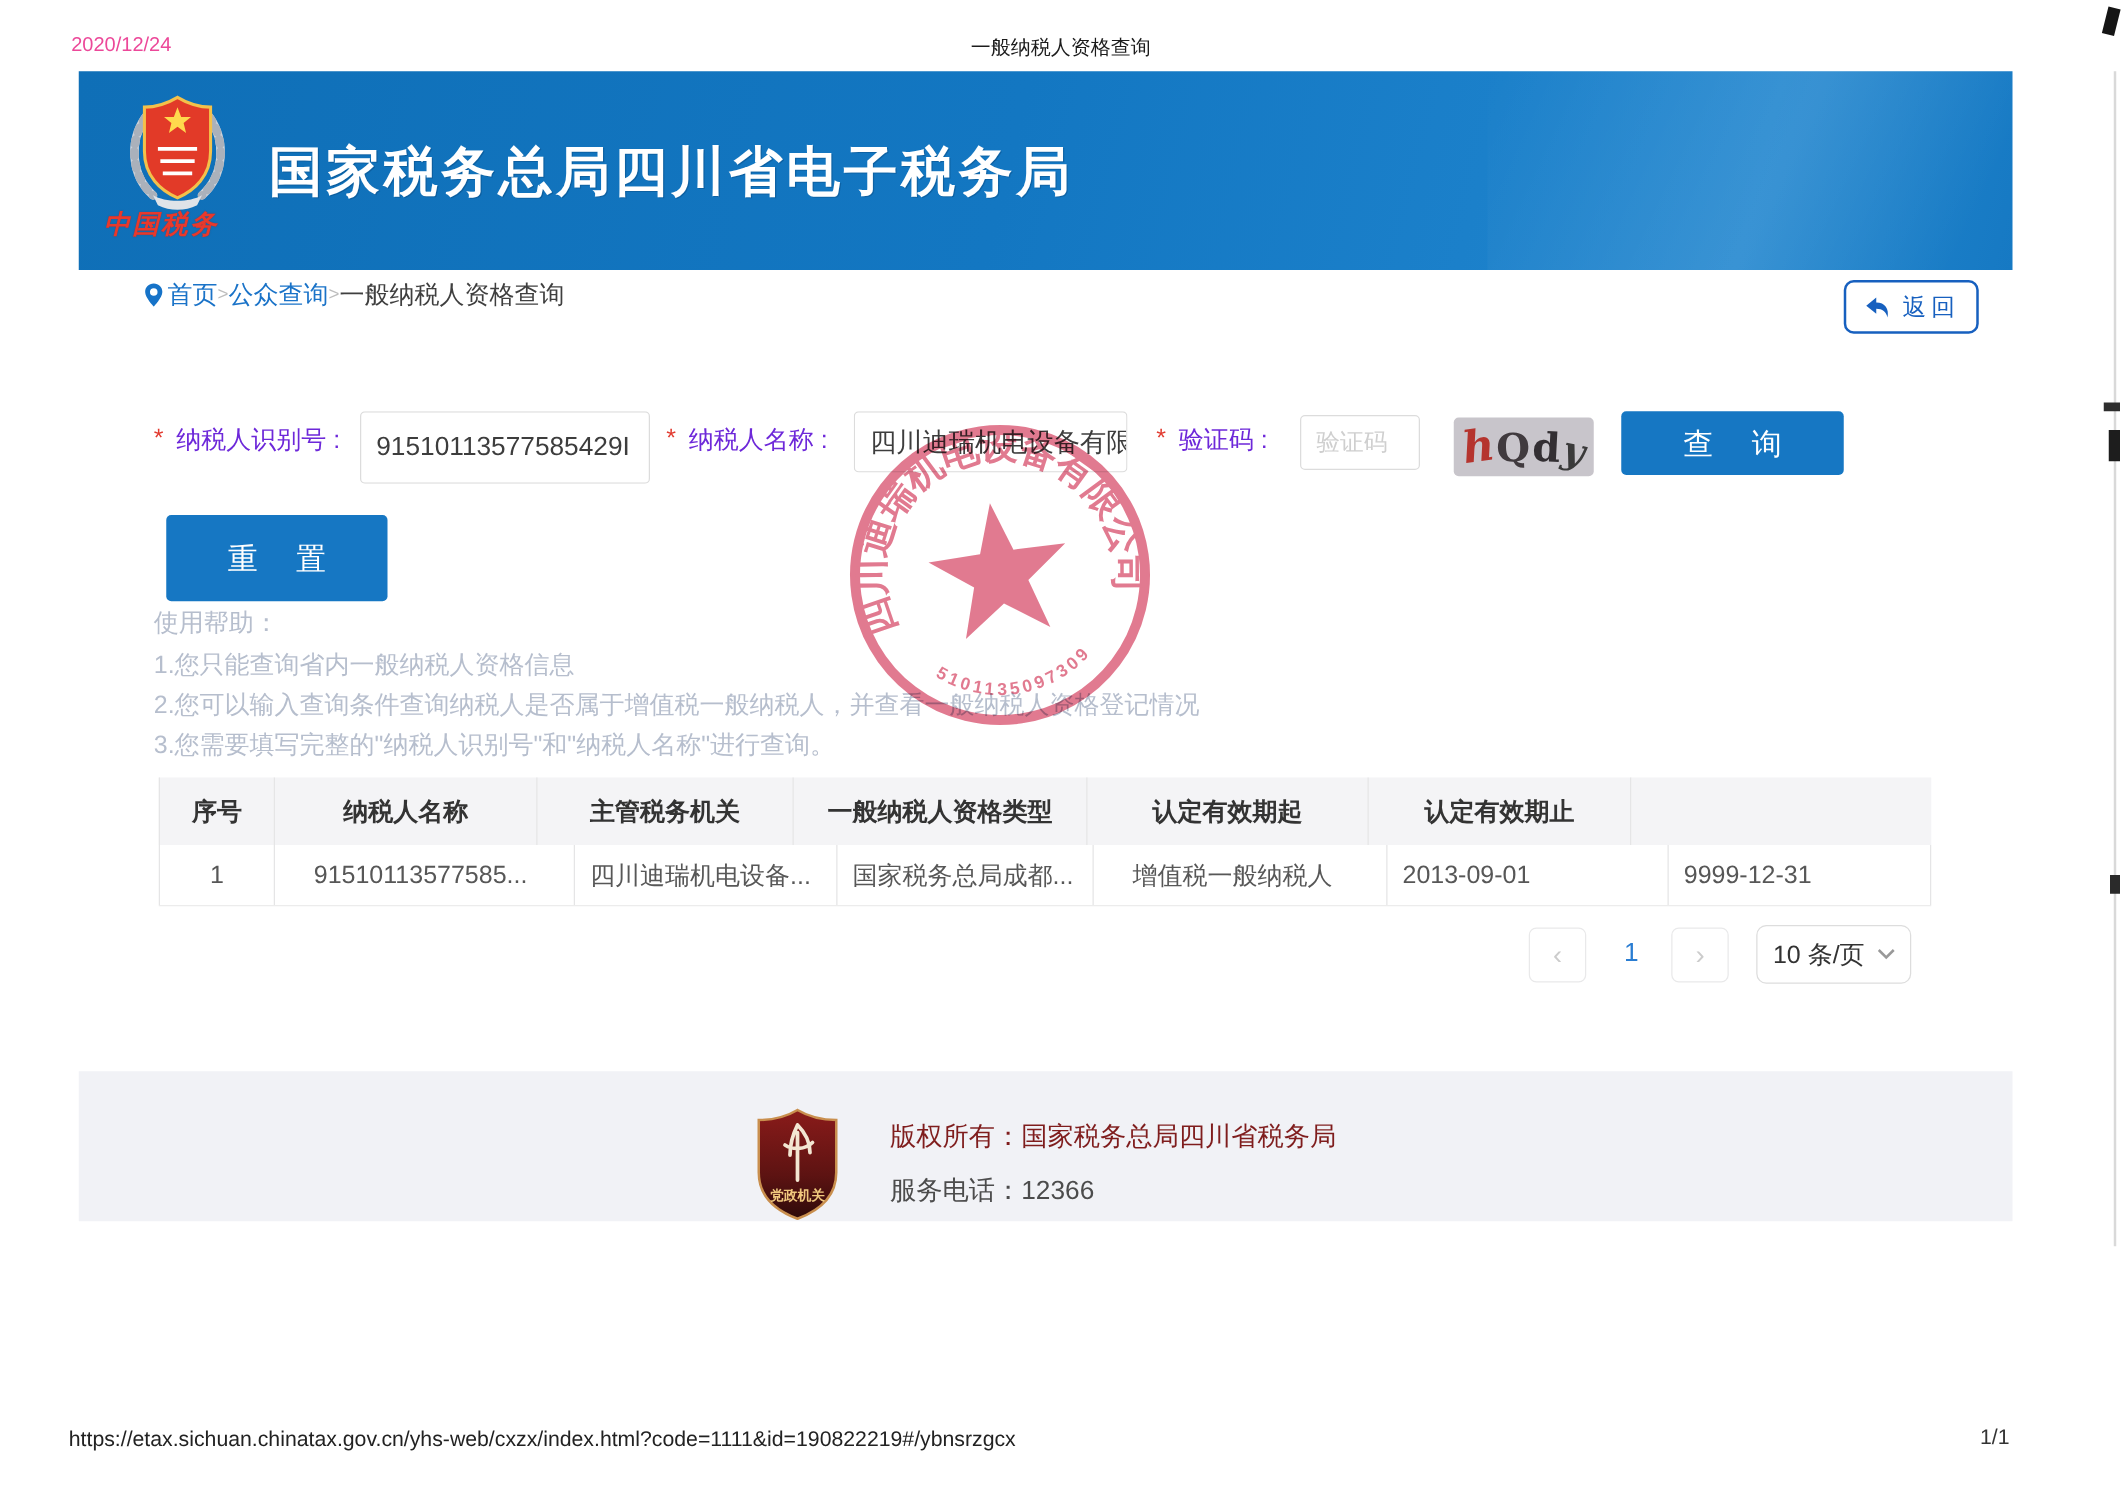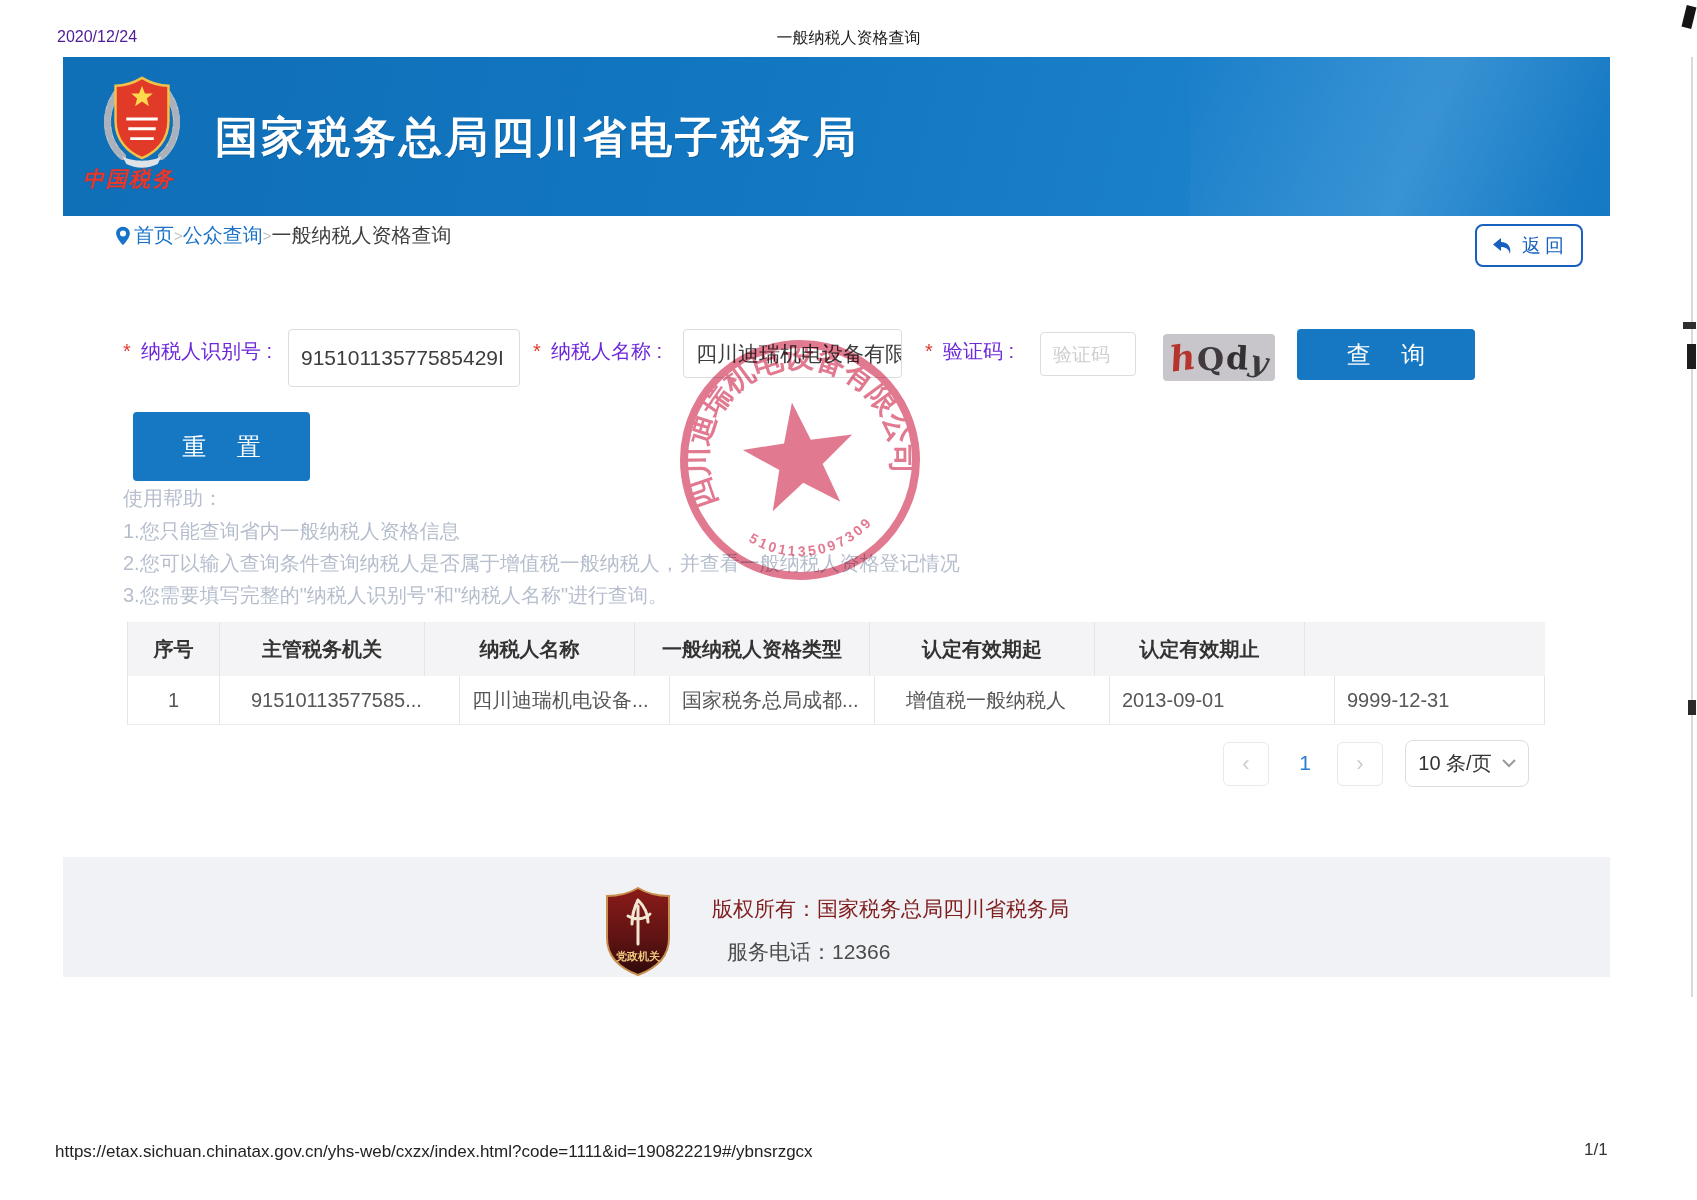--- a/index.html
+++ b/index.html
@@ -1,21 +1,21 @@
 <!DOCTYPE html>
 <html><head>
 <meta charset="utf-8">
 <style>
   html,body{margin:0;padding:0;background:#fff;}
   .page{position:relative;width:1697px;height:1200px;background:#ffffff;
         font-family:"Liberation Sans","DejaVu Sans",sans-serif;overflow:hidden;}
   .abs{position:absolute;}
 
   
-  .print-date{left:57px;top:28px;font-size:16px;color:#4c1d95;}
+  .print-date{left:57px;top:28px;font-size:16px;color:#ec4899;}
   .print-title{left:50%;top:28px;transform:translateX(-50%);font-size:16px;color:#1c1c1c;}
 
   
   .banner{left:63px;top:57px;width:1547px;height:159px;
           background:linear-gradient(104deg,#0f6fb7 0%,#1377c2 48%,#1b80ca 72%,#2387cf 86%,#1679c3 100%);}
   .banner-hl{position:absolute;right:0;top:0;width:420px;height:100%;
              background:linear-gradient(115deg,rgba(255,255,255,0) 0%,rgba(255,255,255,.10) 55%,rgba(255,255,255,0) 90%);}
   .logo{left:30px;top:15px;width:98px;height:98px;}
   .logo-caption{left:20px;top:108px;width:130px;font-size:21px;color:#e8392c;font-weight:bold;
                 font-family:"DejaVu Serif","Liberation Serif",serif;font-style:italic;letter-spacing:2px;text-shadow:0 0 1px rgba(160,20,20,.6);}
@@ -84,21 +84,21 @@
   .pg-prev{left:1223px;top:742px;} .pg-next{left:1337px;top:742px;}
   .pg-cur{left:1283px;top:742px;width:44px;height:42px;display:flex;align-items:center;justify-content:center;
           color:#2a7dd2;font-size:21px;cursor:pointer;}
   .pg-size{left:1405px;top:740px;width:124px;height:47px;border:1px solid #dddddd;border-radius:8px;background:#fff;
            display:flex;align-items:center;justify-content:center;gap:10px;font-size:20px;color:#333;cursor:pointer;box-sizing:border-box;}
 
   
   .footer{left:63px;top:857px;width:1547px;height:120px;background:#f1f2f6;}
   .badge{position:absolute;left:541px;top:29px;width:68px;height:90px;}
   .fcopy{position:absolute;left:649px;top:38px;font-size:21px;color:#7f1d1d;}
-  .fphone{position:absolute;left:664px;top:81px;font-size:21px;color:#4c4c4c;}
+  .fphone{position:absolute;left:649px;top:81px;font-size:21px;color:#4c4c4c;}
 
   
   .url{left:55px;top:1142px;font-size:17px;color:#222;}
   .pageno{left:1584px;top:1140px;font-size:17px;color:#333;}
 
   
   .scanline{left:1691px;top:57px;width:2px;height:940px;background:#d9d9d9;}
   .a1{left:1684px;top:6px;width:10px;height:22px;background:#151515;transform:rotate(14deg);}
   .a2{left:1683px;top:322px;width:13px;height:7px;background:#2e2e2e;}
   .a3{left:1687px;top:344px;width:9px;height:25px;background:#1d1d1d;}
@@ -192,22 +192,22 @@
       </text>
       <text font-size="14" font-weight="bold" stroke="none" letter-spacing="3" font-family="Liberation Sans, DejaVu Sans, sans-serif">
         <textPath href="#seal-bot" startOffset="4" textLength="138">5101135097309</textPath>
       </text>
     </g>
   </svg>
 
   <div class="abs tbl">
     <div class="thead">
       <div class="tc th w0">序号</div>
+      <div class="tc th w2">纳税人名称</div>
       <div class="tc th w3">主管税务机关</div>
-      <div class="tc th w2">纳税人名称</div>
       <div class="tc th w4">一般纳税人资格类型</div>
       <div class="tc th w5">认定有效期起</div>
       <div class="tc th w6">认定有效期止</div>
     </div>
     <div class="trow">
       <div class="tc td ctr w0">1</div>
       <div class="tc td padlg w1">91510113577585...</div>
       <div class="tc td w2">四川迪瑞机电设备...</div>
       <div class="tc td w3">国家税务总局成都...</div>
       <div class="tc td padlg w4">增值税一般纳税人</div>

